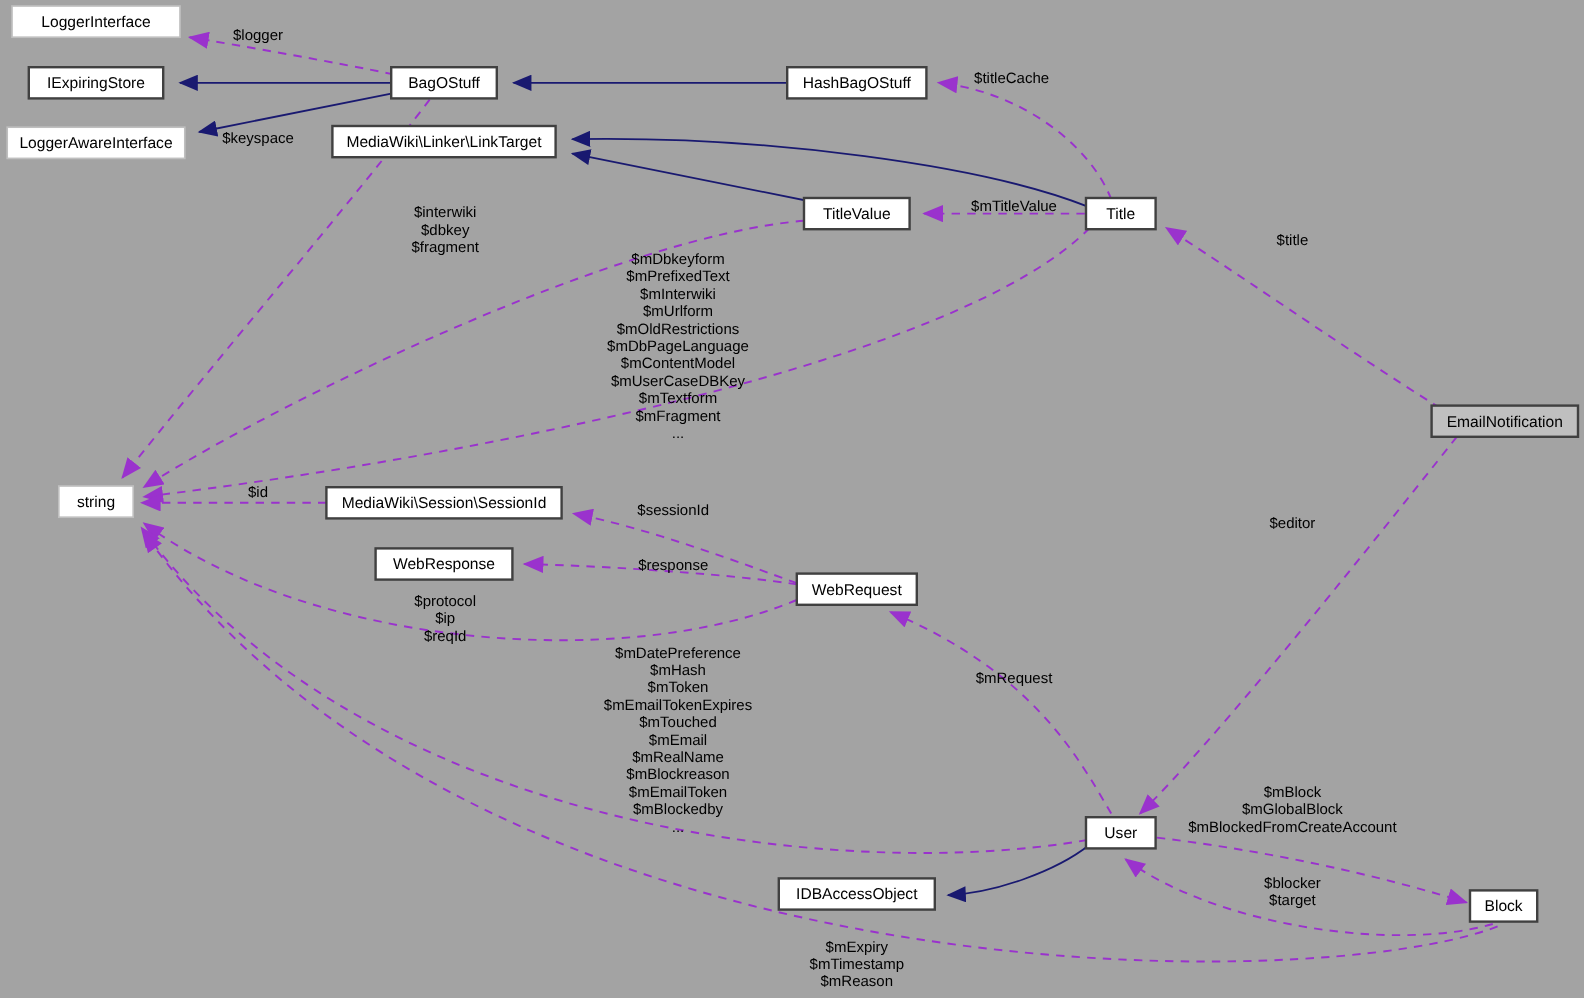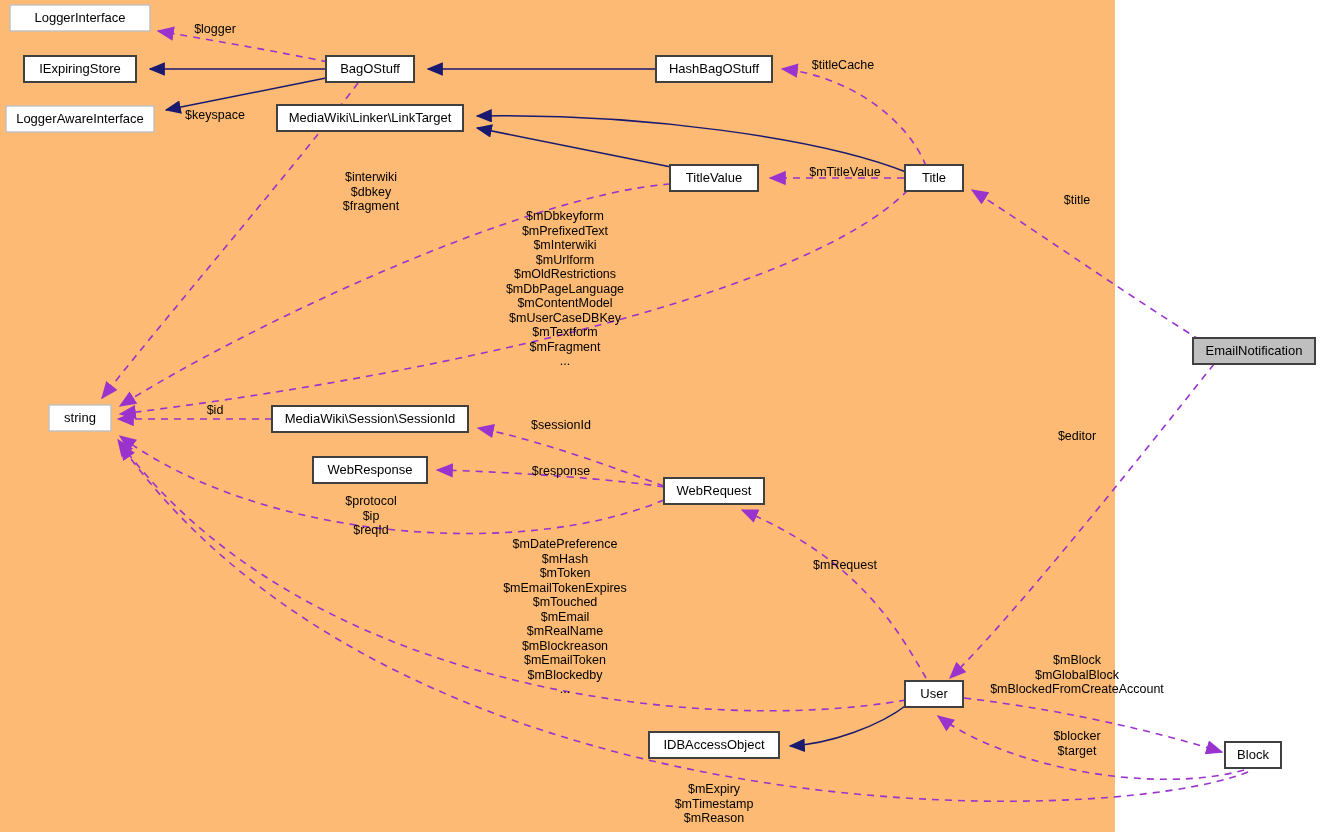--- a/index.html
+++ b/index.html
@@ -8,23 +8,23 @@
     background: #ffffff;
   }
   body {
     width: 1320px;
     height: 832px;
     font-family: "Liberation Sans", sans-serif;
     overflow: hidden;
   }
   #diagram-root {
     position: relative;
-    width: 1115px;
+    width: 1320px;
     height: 832px;
-    background: #fdba74;
+    background: #a3a3a3;
   }
   svg#graph {
     position: absolute;
     top: 0;
     left: 0;
     width: 1320px;
     height: 832px;
   }
   .node-box {
     fill: #ffffff;

